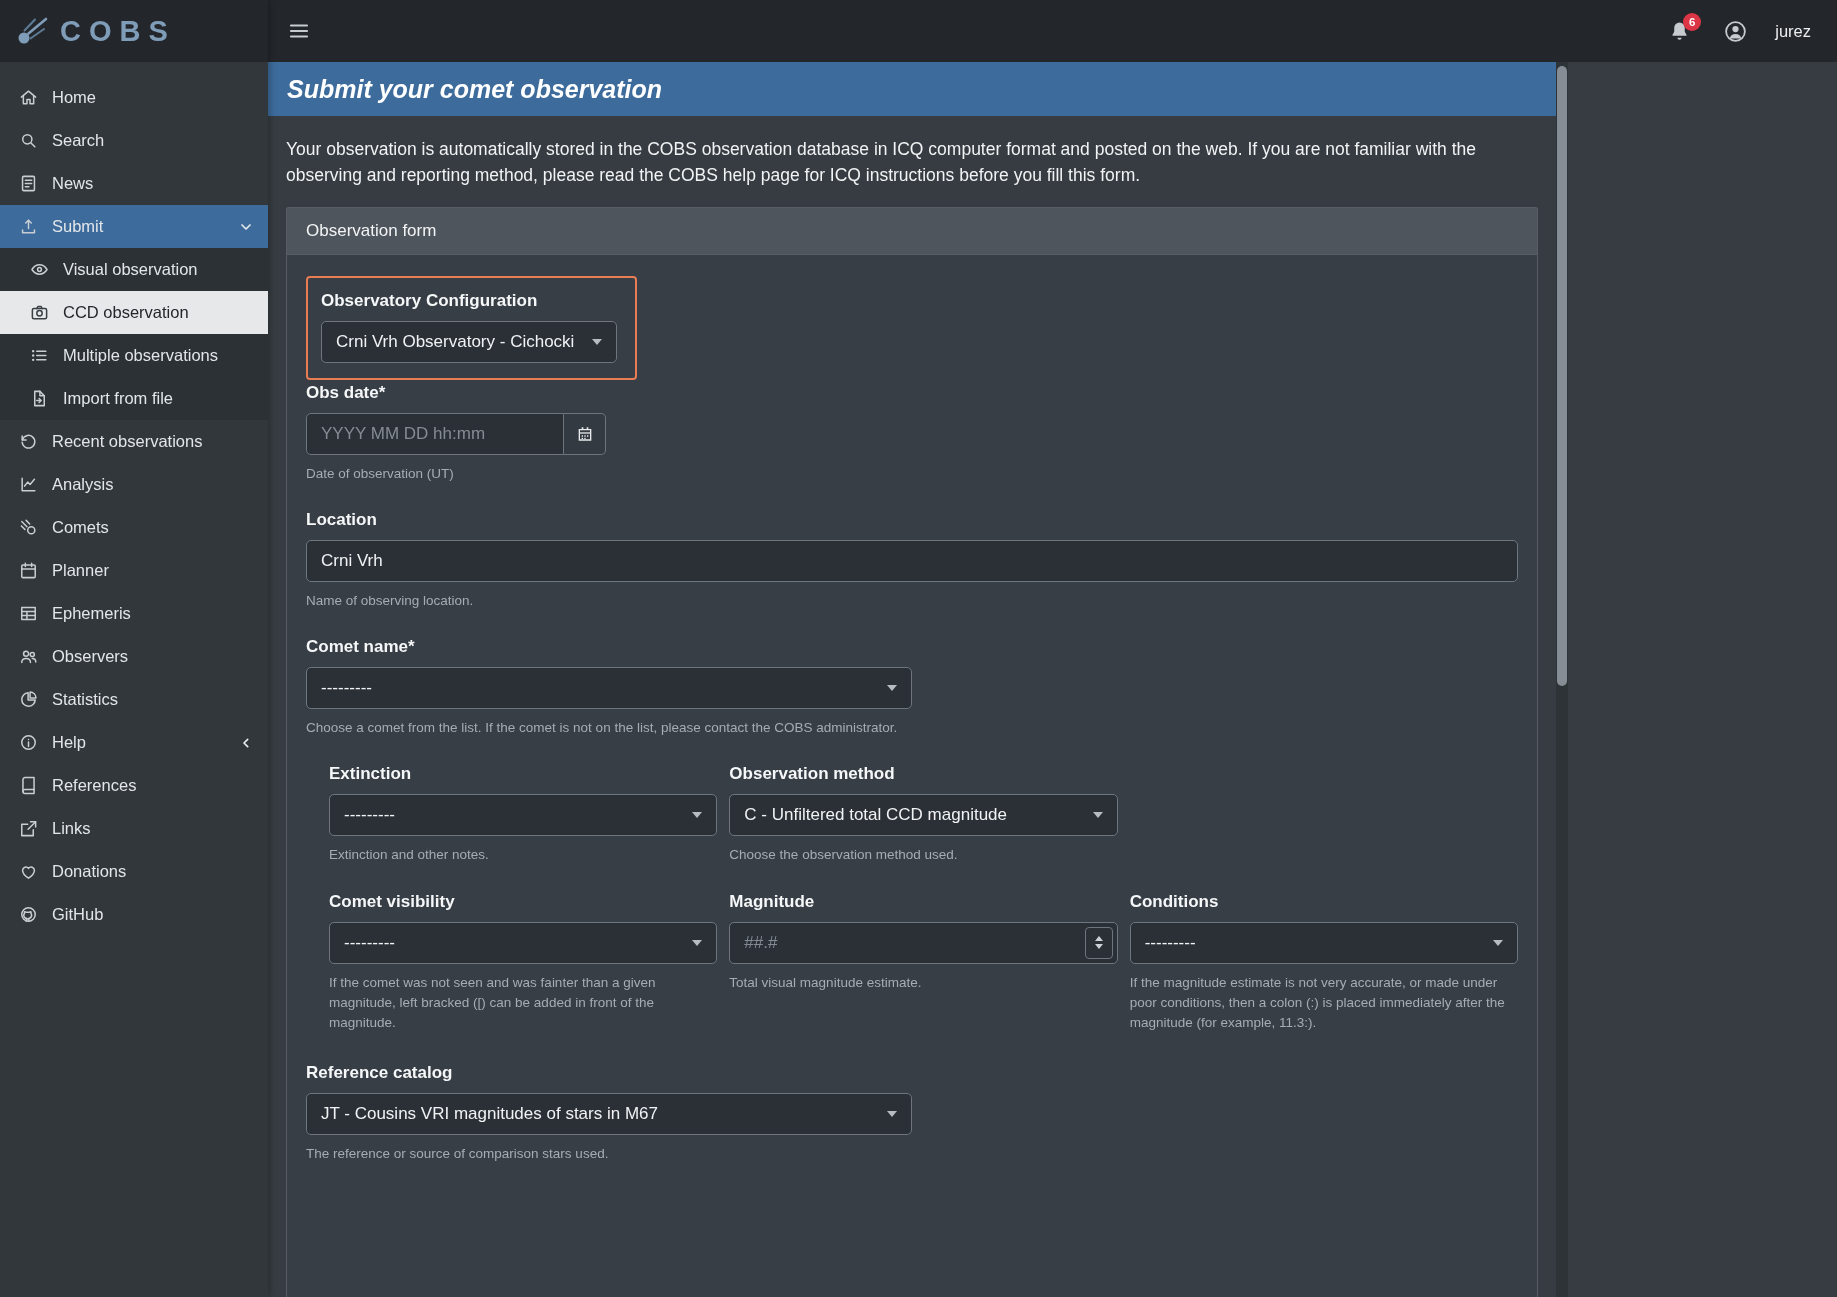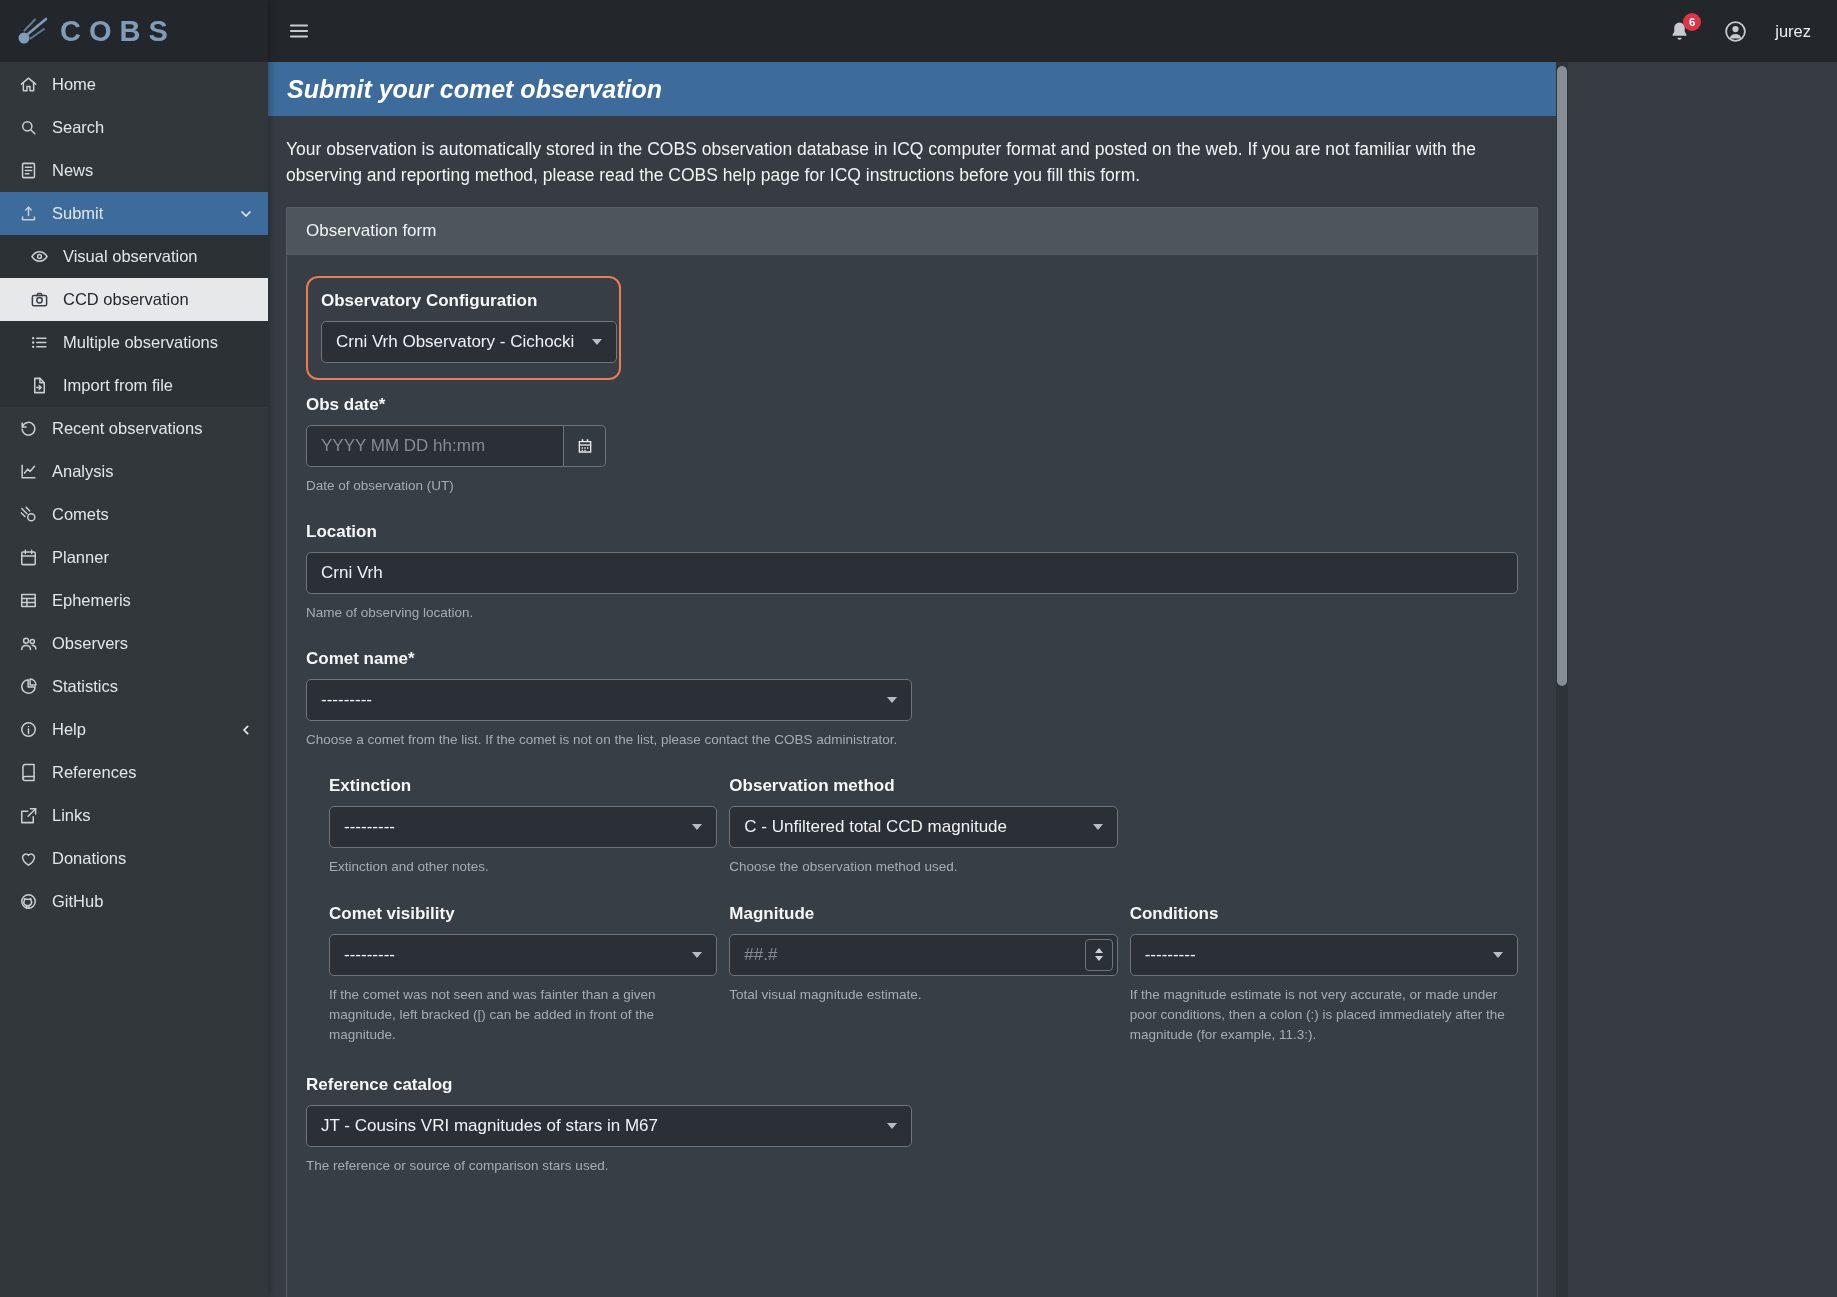--- a/index.html
+++ b/index.html
@@ -7,21 +7,21 @@
   body {
     font-family:"Liberation Sans", sans-serif;
     background:#363c42; color:#eceef0; overflow:hidden;
   }
   .app { display:flex; width:1837px; height:1297px; }
 
   
   .sidebar { flex:0 0 268px; width:268px; background:#32373c; display:flex; flex-direction:column; box-shadow:2px 0 6px rgba(0,0,0,.25); z-index:3; }
   .logo { height:62px; background:#23272b; display:flex; align-items:center; gap:10px; padding:0 16px; cursor:pointer; }
   .logo-text { color:#7f9db8; font-size:29px; font-weight:bold; letter-spacing:8px; }
-  .nav { padding-top:1px; display:flex; flex-direction:column; }
+  .nav { padding-top:14px; display:flex; flex-direction:column; }
   .nav-item { height:43px; display:flex; align-items:center; gap:13px; padding:0 14px 0 17px; color:#e2e6e9; font-size:16.5px; cursor:pointer; text-decoration:none; }
   .nav-icon { width:22px; flex:0 0 22px; display:flex; justify-content:center; color:#c9ced3; }
   .nav-item.sub { background:#2c3136; padding-left:28px; }
   .nav-item.active { background:#e6e8ea; color:#23272b; }
   .nav-item.active .nav-icon { color:#3a4046; }
   .nav-item.parent-active { background:#3d6b9b; }
   .nav-caret { margin-left:auto; color:#e6e9eb; display:flex; }
 
   
   .main { flex:1; display:flex; flex-direction:column; height:1297px; }
@@ -55,21 +55,21 @@
   .control { height:42px; background:#2b3037; border:1px solid #6e757c; border-radius:5px; color:#f0f2f4; font-size:17px; padding:0 14px; width:100%; }
   input.control { outline:none; }
   input.control::placeholder { color:#848b92; }
   .select { display:flex; align-items:center; justify-content:space-between; cursor:pointer; gap:12px; }
   .select .sel-text { white-space:nowrap; overflow:hidden; }
   .caret { width:0; height:0; border-left:5px solid transparent; border-right:5px solid transparent; border-top:6px solid #b7bcc1; flex:0 0 auto; }
 
   .w-296 { width:296px; } .w-258 { width:258px; } .w-606 { width:606px; }
   .grid-3 { display:grid; grid-template-columns:repeat(3, 1fr); column-gap:12px;margin-left:23px; }
 
-  .highlight-box { display:inline-block; border:2px solid #e87c52; border-radius:12px; padding:13px 2px 15px 13px; margin-bottom:15px; }
+  .highlight-box { display:inline-block; border:2px solid #e87c52; border-radius:4px; padding:13px 18px 15px 13px; margin-bottom:3px; }
 
   .input-group { display:flex; }
   .input-group .control { border-top-right-radius:0; border-bottom-right-radius:0; }
   .addon { width:42px; height:42px; background:#343a41; border:1px solid #6e757c; border-left:none; border-radius:0 5px 5px 0; color:#e8eaec; display:flex; align-items:center; justify-content:center; cursor:pointer; }
 
   .num-wrap { position:relative; }
   .num-wrap input { padding-right:46px; }
   .spinner { position:absolute; right:5px; top:5px; bottom:5px; width:28px; border:1px solid #6e757c; border-radius:4px; display:flex; flex-direction:column; align-items:center; justify-content:center; gap:3px; cursor:pointer; background:#2b3037; }
   .tri-up { width:0; height:0; border-left:4px solid transparent; border-right:4px solid transparent; border-bottom:5px solid #cdd2d7; }
   .tri-down { width:0; height:0; border-left:4px solid transparent; border-right:4px solid transparent; border-top:5px solid #cdd2d7; }

